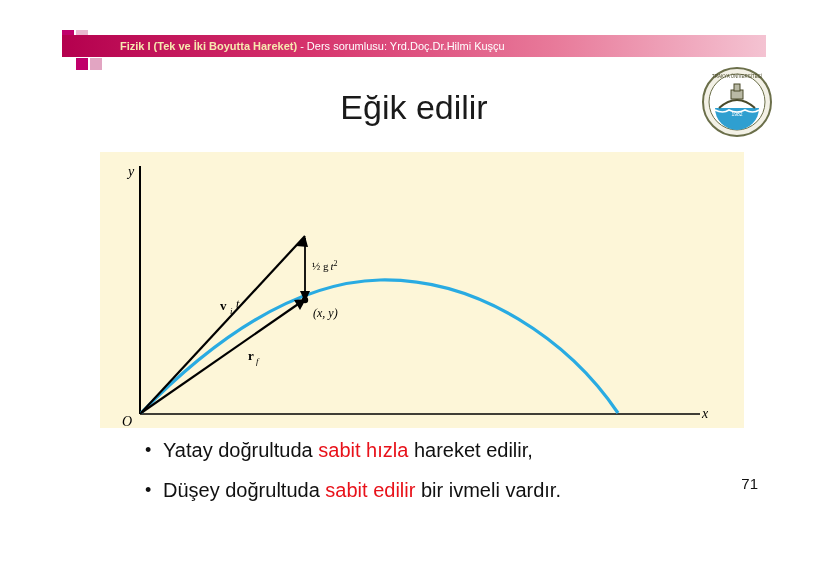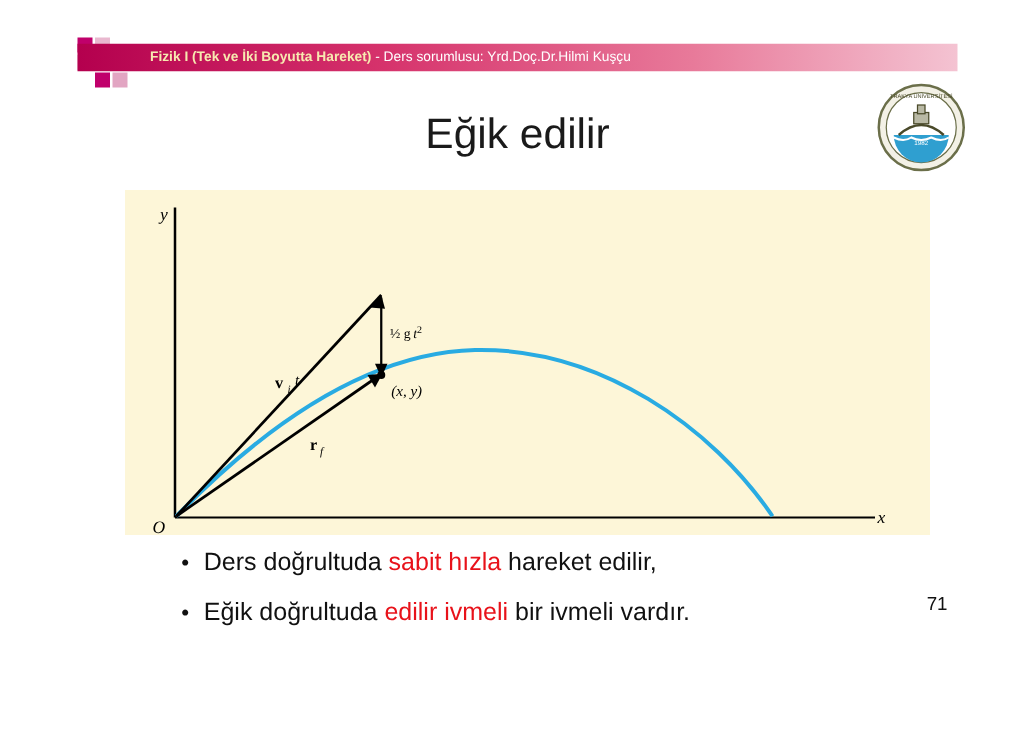--- a/index.html
+++ b/index.html
@@ -183,22 +183,22 @@
       <text x="130" y="162" font-size="9" font-style="italic" font-family="'Liberation Serif', serif" fill="#000">i</text>
       <text x="136" y="156" font-size="12" font-style="italic" font-family="'Liberation Serif', serif" fill="#000">t</text>
       <text x="148" y="208" font-size="13" font-weight="bold" font-family="'Liberation Serif', serif" fill="#000">r</text>
       <text x="156" y="212" font-size="9" font-style="italic" font-family="'Liberation Serif', serif" fill="#000">f</text>
     </svg>
   </div>
 
   <div class="bullets">
     <div class="bullet">
       <span class="dot">•</span>
-      <span><span>Ders doğrultuda </span><span class="hl">sabit hızla</span><span> hareket edilir,</span></span>
+      <span><span>Yatay doğrultuda </span><span class="hl">sabit hızla</span><span> hareket edilir,</span></span>
     </div>
     <div class="bullet">
       <span class="dot">•</span>
-      <span><span>Eğik doğrultuda </span><span class="hl">edilir ivmeli</span><span> bir ivmeli vardır.</span></span>
+      <span><span>Düşey doğrultuda </span><span class="hl">sabit edilir</span><span> bir ivmeli vardır.</span></span>
     </div>
   </div>
 
   <div class="page-num">71</div>
 </div>
 
 </body></html>

